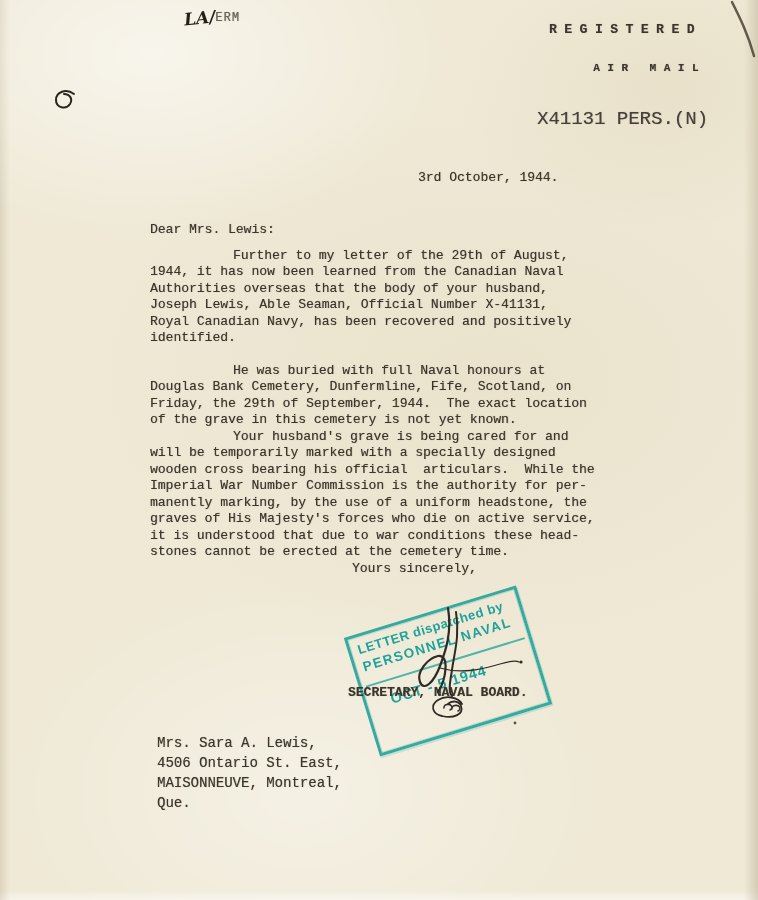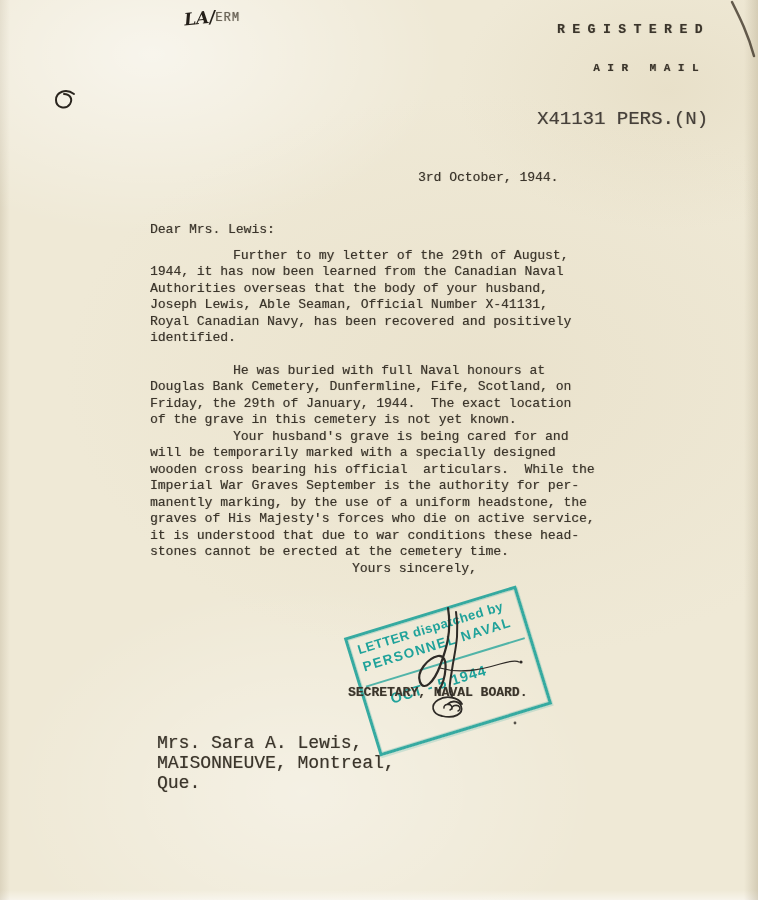--- a/index.html
+++ b/index.html
@@ -21,21 +21,21 @@
   .abs { position:absolute; }
 
   .ref { left:184px; top:8px; white-space:nowrap; }
   .ref-hand {
     display:inline-block; transform:rotate(-6deg);
     font-family:"DejaVu Serif", serif; font-style:italic; font-weight:bold;
     font-size:17px; color:#241f19;
   }
   .ref-typed { font-size:12px; color:#6b6457; letter-spacing:1px; vertical-align:3px; }
 
-  .registered { right:48px; top:22px; letter-spacing:7.5px; font-weight:bold; font-size:13px; }
+  .registered { right:56px; top:22px; letter-spacing:7.5px; font-weight:bold; font-size:13px; }
   .airmail    { right:52px; top:62px; letter-spacing:7.5px; font-weight:bold; font-size:11px; }
   .confidential { left:48px; top:99px; letter-spacing:7.5px; font-weight:bold; font-size:13px; }
   .file-number { left:537px; top:108px; font-size:19px; color:#46403a; }
   .date { left:418px; top:170px; font-size:13px; }
 
   .body-flow { left:150px; top:222px; width:480px; font-size:13px; line-height:16.5px; z-index:1; }
   .salutation { white-space:pre; }
   .line { white-space:pre; }
   .para .line.first { padding-left:83px; }
   .para:nth-of-type(1) { margin-top:9px; }
@@ -50,21 +50,21 @@
     box-shadow: inset 0 0 0 1px rgba(27,161,152,0.22), 1px 2px 0 rgba(27,161,152,0.18);
     color:#1fa29a; font-family:"Liberation Sans", sans-serif; font-weight:bold;
     z-index:3;
   }
   .stamp-line1 { position:absolute; top:5px;  left:7px;  font-size:13px;   letter-spacing:0.5px; white-space:nowrap; }
   .stamp-line2 { position:absolute; top:23px; left:7px;  font-size:13.5px; letter-spacing:1.5px; white-space:nowrap; }
   .stamp-sep   { position:absolute; top:49px; left:4px; right:4px; border-top:2px solid rgba(27,161,152,0.75); }
   .stamp-date  { position:absolute; top:61px; left:24px; font-size:14.5px; letter-spacing:1px; white-space:nowrap; }
 
   .signer { left:348px; top:685px; font-size:13px; font-weight:bold; z-index:4; white-space:pre; }
-  .address { left:157px; top:733px; font-size:18px; line-height:20px; z-index:1; }
+  .address { left:157px; top:733px; font-size:14px; line-height:20px; z-index:1; }
   .addr-line { white-space:pre; }
 
   .ink-svg { position:absolute; z-index:5; pointer-events:none; }
   .sig-svg   { left:360px; top:592px; }
   .check-svg { left:46px;  top:86px; }
   .curl-svg  { left:726px; top:0px; }
 </style>
 </head>
 <body>
 
@@ -86,28 +86,28 @@
           <div class="line first">Further to my letter of the 29th of August,</div>
           <div class="line">1944, it has now been learned from the Canadian Naval</div>
           <div class="line">Authorities overseas that the body of your husband,</div>
           <div class="line">Joseph Lewis, Able Seaman, Official Number X-41131,</div>
           <div class="line">Royal Canadian Navy, has been recovered and positively</div>
           <div class="line">identified.</div>
         </div>
         <div class="para">
           <div class="line first">He was buried with full Naval honours at</div>
           <div class="line">Douglas Bank Cemetery, Dunfermline, Fife, Scotland, on</div>
-          <div class="line">Friday, the 29th of January, 1944.  The exact location</div>
+          <div class="line">Friday, the 29th of September, 1944.  The exact location</div>
           <div class="line">of the grave in this cemetery is not yet known.</div>
         </div>
         <div class="para">
           <div class="line first">Your husband's grave is being cared for and</div>
           <div class="line">will be temporarily marked with a specially designed</div>
           <div class="line">wooden cross bearing his official  articulars.  While the</div>
-          <div class="line">Imperial War Graves September is the authority for per-</div>
+          <div class="line">Imperial War Number Commission is the authority for per-</div>
           <div class="line">manently marking, by the use of a uniform headstone, the</div>
           <div class="line">graves of His Majesty's forces who die on active service,</div>
           <div class="line">it is understood that due to war conditions these head-</div>
           <div class="line">stones cannot be erected at the cemetery time.</div>
         </div>
       </div>
     <div class="closing">Yours sincerely,</div>
   </div>
 
   <div class="abs stamp">
@@ -134,17 +134,18 @@
   <svg class="ink-svg check-svg" width="40" height="34" viewBox="0 0 40 34">
     <path fill="none" stroke="#2a251e" stroke-width="2" stroke-linecap="round" d="M28,8 C20,2 10,6 10,14 C10,22 20,24 24,18 C27,13 24,8 18,8"></path>
   </svg>
 
   <svg class="ink-svg curl-svg" width="32" height="60" viewBox="0 0 32 60">
     <path fill="none" stroke="#4a4134" stroke-width="2.5" stroke-linecap="round" opacity="0.85" d="M6,2 C14,18 22,34 28,56"></path>
   </svg>
 
   <div class="abs address typed">
       <div class="addr-line">Mrs. Sara A. Lewis,</div>
+      <div class="addr-line">4506 Ontario St. East,</div>
       <div class="addr-line">MAISONNEUVE, Montreal,</div>
       <div class="addr-line">Que.</div>
     </div>
 
 </div>
 
 </body></html>

